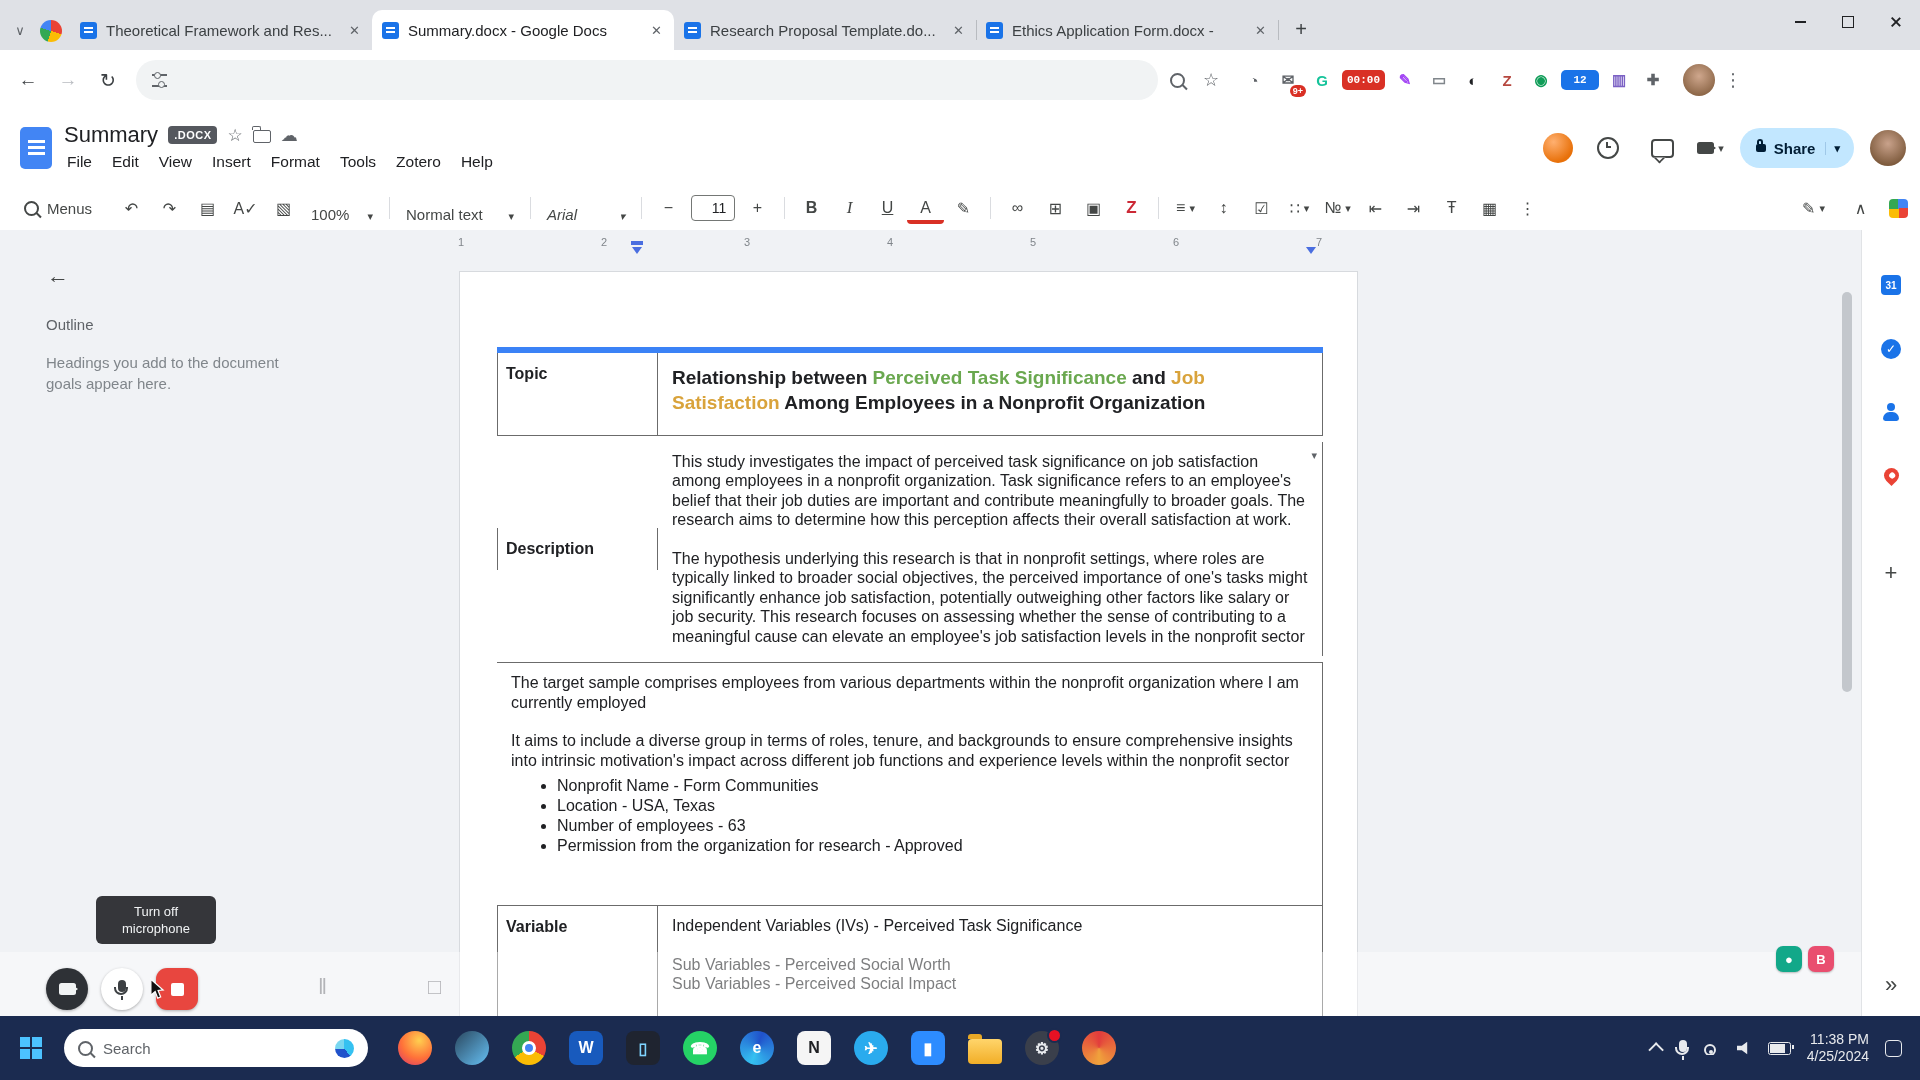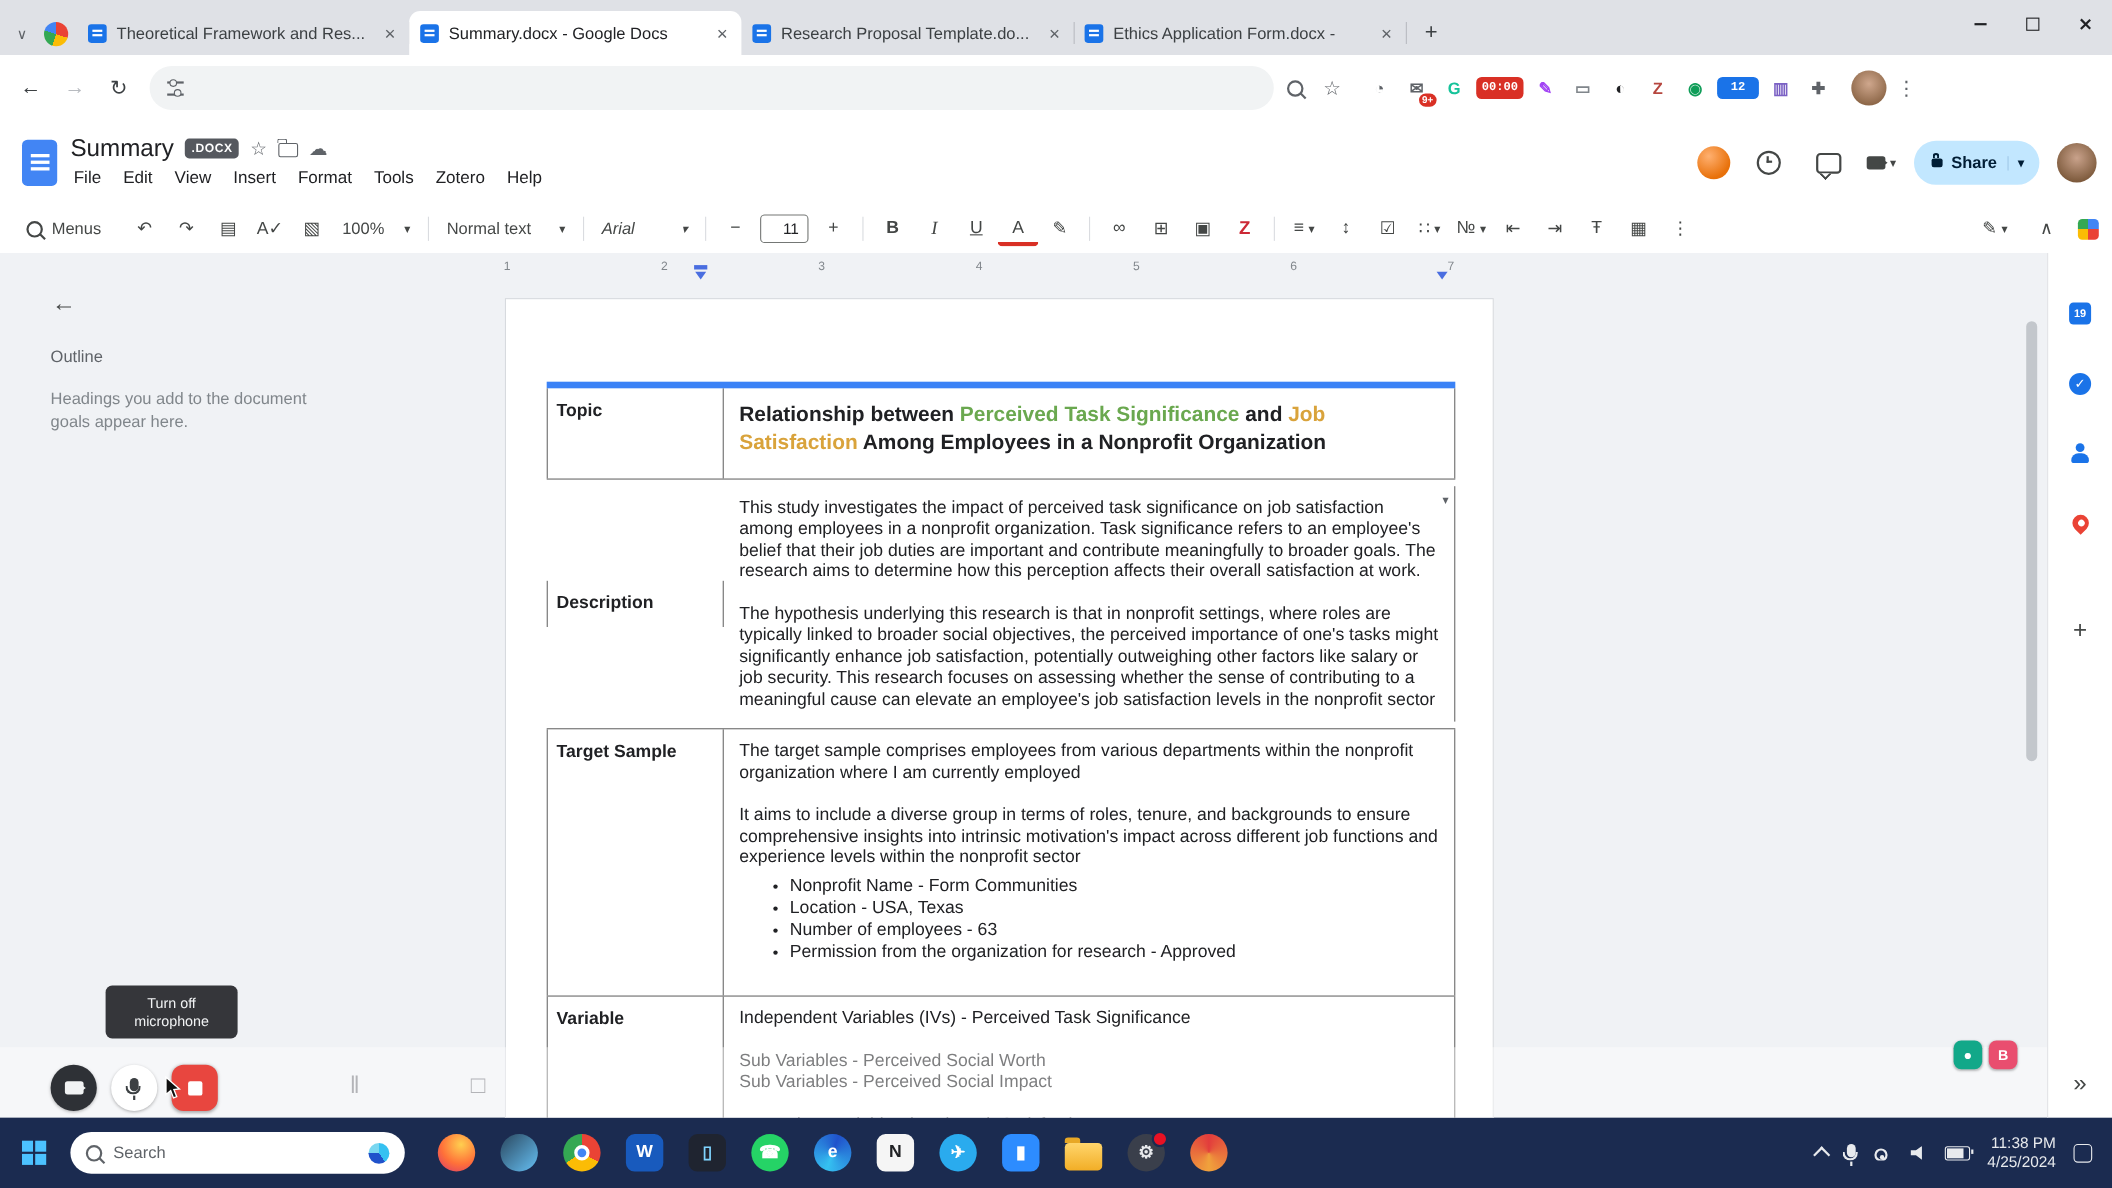--- a/index.html
+++ b/index.html
@@ -78,21 +78,21 @@
   .toolbar{position:absolute;left:0;top:186px;right:0;height:44px;background:#fff;border-bottom:1px solid #dadce0;display:flex;align-items:center;padding:0 12px;}
   .tb-left,.tb-right{display:flex;align-items:center;gap:1px;}
   .tb-right{margin-left:auto;gap:10px;}
   .tb-menus{display:flex;align-items:center;gap:8px;padding:5px 12px;border-radius:16px;color:#444746;font-size:15px;margin-right:8px;}
   .tb-btn{position:relative;min-width:29px;height:30px;padding:0 4px;display:flex;align-items:center;justify-content:center;color:#444746;font-size:16px;border-radius:4px;}
   .tb-btn.b{font-weight:800;}
   .tb-btn.i{font-style:italic;font-family:"Liberation Serif",serif;font-size:17px;}
   .tb-btn.u{text-decoration:underline;}
   .tb-btn.tc{border-bottom:4px solid #d93025;height:24px;margin-top:3px;}
   .tb-btn.z{color:#cc2936;font-weight:800;font-size:17px;}
-  .tb-sel{display:flex;align-items:center;justify-content:space-between;gap:6px;padding:0 8px;font-size:15px;color:#444746;height:30px;border-radius:4px;}
+  .tb-sel{display:flex;align-items:flex-end;justify-content:space-between;gap:6px;padding:0 8px;font-size:15px;color:#444746;height:30px;border-radius:4px;}
   .tb-size{width:30px;height:24px;border:1px solid #747775;border-radius:4px;display:flex;align-items:center;justify-content:center;font-size:14px;color:#202124;margin:0 3px;padding-left:12px;}
   .tb-div{width:1px;height:22px;background:#dadce0;margin:0 7px;}
   .grid-ic{width:19px;height:19px;border-radius:4px;background:conic-gradient(#4285f4 0 25%,#ea4335 0 50%,#fbbc05 0 75%,#34a853 0 100%);}
 
   
   .main{position:absolute;left:0;top:230px;right:0;bottom:64px;background:#f0f2f5;overflow:hidden;}
   .back-circle{position:absolute;left:38px;top:26px;width:40px;height:40px;border-radius:50%;display:flex;align-items:center;justify-content:center;font-size:22px;color:#444746;}
   .outline-title{position:absolute;left:46px;top:86px;font-size:15px;color:#5f6368;}
   .outline-hint{position:absolute;left:46px;top:122px;width:268px;font-size:15px;line-height:21px;color:#80868b;}
 
@@ -378,21 +378,20 @@
           <div class="trow" style="min-height: 226px; align-items: center;">
             <div class="tlabel">Description</div>
             <div class="tcell">
               <span class="cell-dd">▾</span>
               <div class="doc-p">This study investigates the impact of perceived task significance on job satisfaction among employees in a nonprofit organization. Task significance refers to an employee's belief that their job duties are important and contribute meaningfully to broader goals. The research aims to determine how this perception affects their overall satisfaction at work.</div>
               <div class="doc-gap"></div>
               <div class="doc-p">The hypothesis underlying this research is that in nonprofit settings, where roles are typically linked to broader social objectives, the perceived importance of one's tasks might significantly enhance job satisfaction, potentially outweighing other factors like salary or job security. This research focuses on assessing whether the sense of contributing to a meaningful cause can elevate an employee's job satisfaction levels in the nonprofit sector</div>
             </div>
           </div>
           <div class="trow" style="min-height: 242px;">
-            <div class="tlabel">Target Sample</div>
             <div class="tcell">
               <div class="doc-p">The target sample comprises employees from various departments within the nonprofit organization where I am currently employed</div>
               <div class="doc-gap"></div>
               <div class="doc-p">It aims to include a diverse group in terms of roles, tenure, and backgrounds to ensure comprehensive insights into intrinsic motivation's impact across different job functions and experience levels within the nonprofit sector</div>
               <ul class="doc-ul">
                 <li class="doc-li">Nonprofit Name - Form Communities</li>
                 <li class="doc-li">Location - USA, Texas</li>
                 <li class="doc-li">Number of employees - 63</li>
                 <li class="doc-li">Permission from the organization for research - Approved</li>
               </ul>
@@ -411,21 +410,21 @@
           </div>
         </div>
     </div>
 
     <div class="scrollbar">
         <div class="sb-thumb"></div>
       </div>
 
     <div class="rail">
         <div class="rail-item" style="top: 36px;">
-          <span class="cal-ic">19</span>
+          <span class="cal-ic">31</span>
         </div>
         <div class="rail-item" style="top: 100px;">
           <span class="tasks-ic">✓</span>
         </div>
         <div class="rail-item" style="top: 163px;">
           <span class="person-ic"></span>
         </div>
         <div class="rail-item" style="top: 226px;">
           <span class="pin-ic"></span>
         </div>

